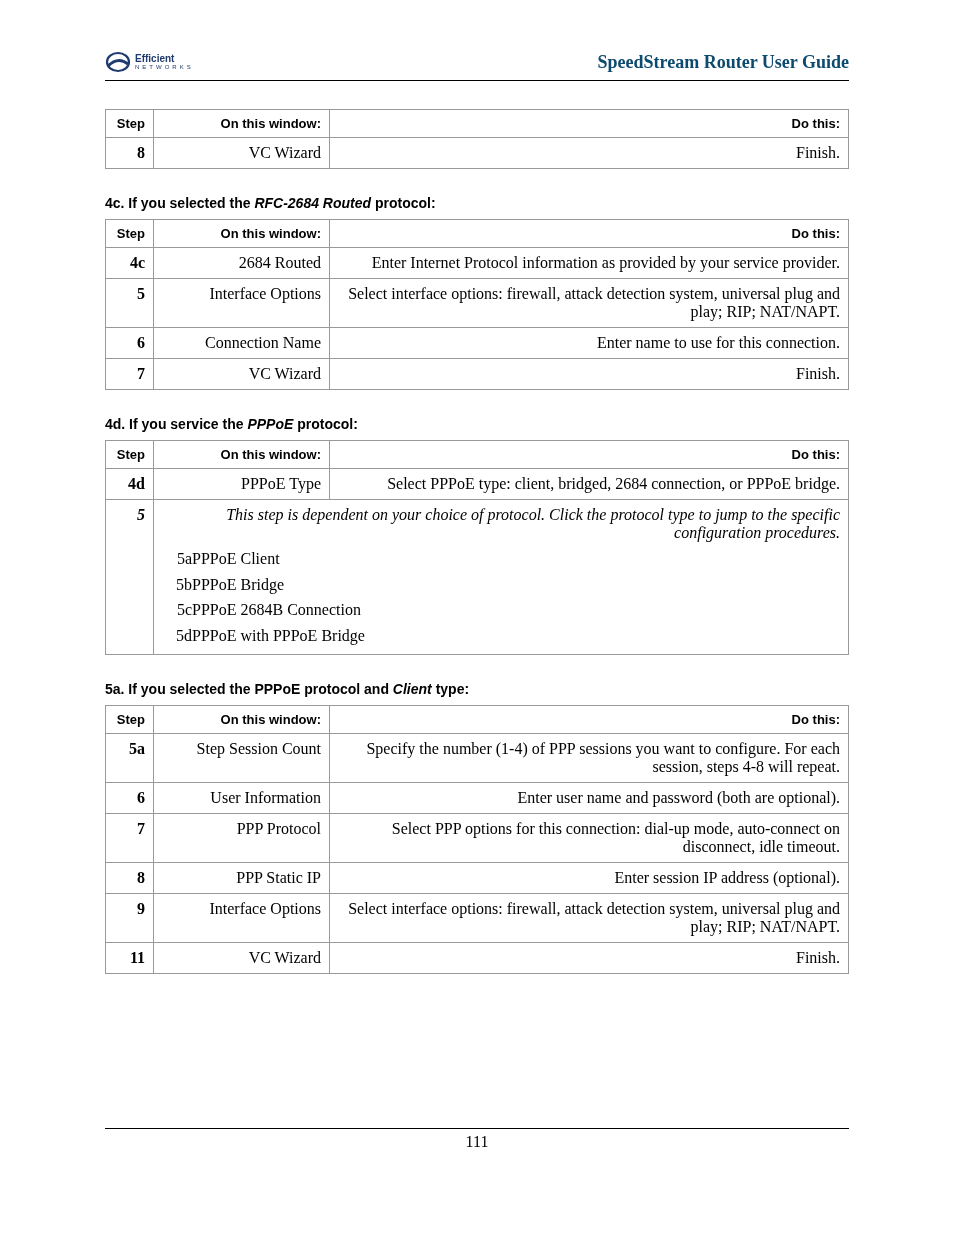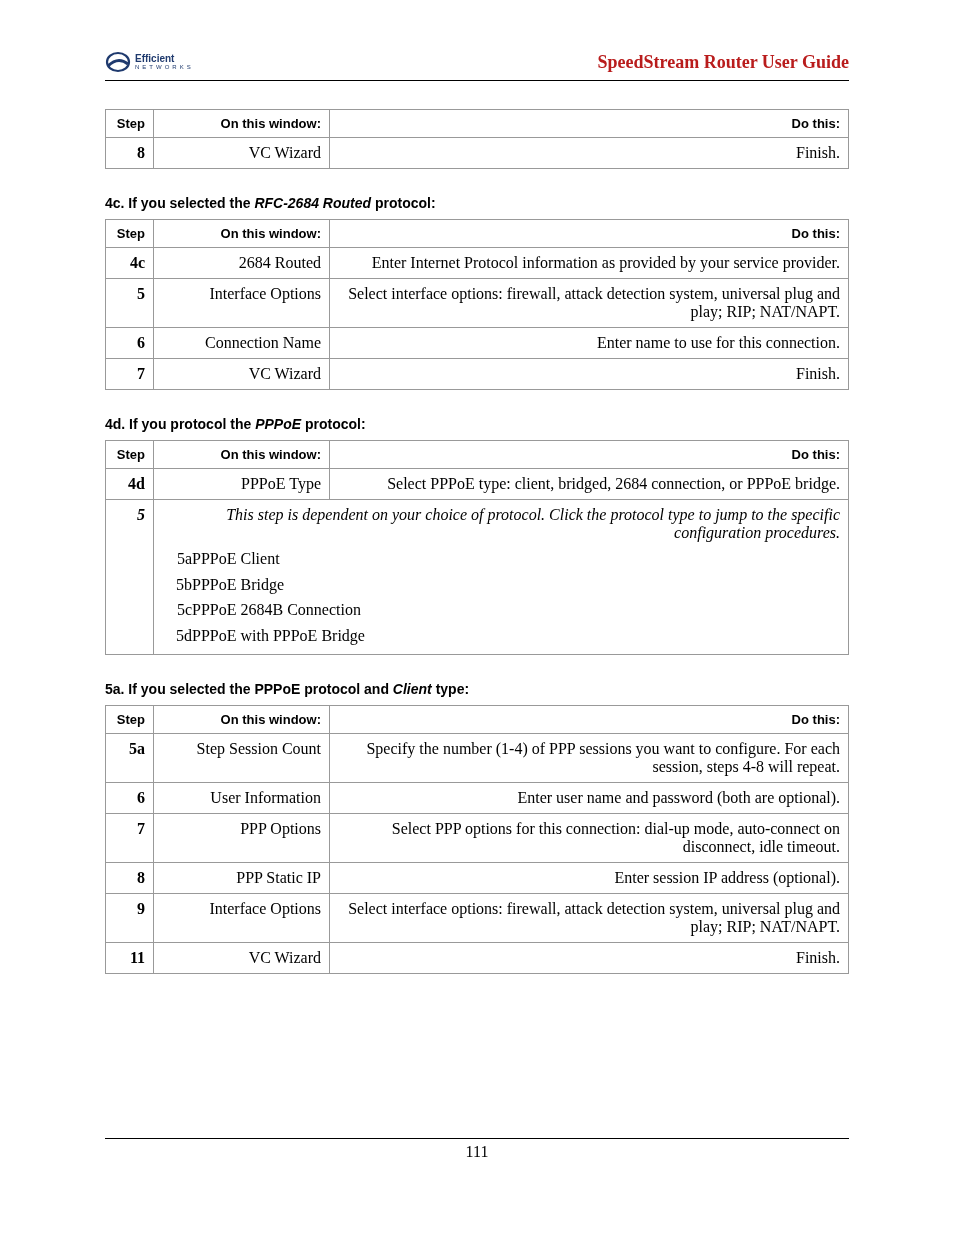--- a/index.html
+++ b/index.html
@@ -42,21 +42,21 @@
     .logo-text-bottom {
       font-family: Arial, Helvetica, sans-serif;
       font-size: 6px;
       letter-spacing: 3px;
       color: #1f3a6e;
     }
     .header-title {
       font-family: "Times New Roman", Times, serif;
       font-weight: bold;
       font-size: 18px;
-      color: #b91c1c;
+      color: #0c4a6e;
     }
     table.step-table {
       width: 100%;
       border-collapse: collapse;
       margin-bottom: 26px;
       table-layout: fixed;
     }
     table.step-table th,
     table.step-table td {
       border: 1px solid #999;
@@ -99,21 +99,21 @@
       display: flex;
       align-items: baseline;
       line-height: 1.6;
     }
     .sub-list-row .key {
       width: 30px;
       flex: 0 0 30px;
     }
     .page-number {
       position: absolute;
-      bottom: 74px;
+      bottom: 84px;
       left: 0;
       width: 100%;
       text-align: center;
       font-family: "Times New Roman", Times, serif;
       font-size: 16px;
       border-top: 1px solid #000;
       width: 744px;
       left: 105px;
       padding-top: 4px;
     }
@@ -191,21 +191,21 @@
     </tr>
     <tr>
       <td class="step-cell">7</td>
       <td>VC Wizard</td>
       <td>Finish.</td>
     </tr>
   </tbody>
     </table>
 
   <div class="section-heading">
-    <span>4d. If you protocol the </span><span class="proto">PPPoE</span><span> protocol:</span>
+    <span>4d. If you service the </span><span class="proto">PPPoE</span><span> protocol:</span>
   </div>
   <table class="step-table">
     <colgroup>
         <col class="col-step">
         <col class="col-window">
         <col>
       </colgroup>
     <tbody>
         <tr>
       <th>Step</th>
@@ -264,21 +264,21 @@
       <td>Step Session Count</td>
       <td>Specify the number (1-4) of PPP sessions you want to configure. For each session, steps 4-8 will repeat.</td>
     </tr>
     <tr>
       <td class="step-cell">6</td>
       <td>User Information</td>
       <td>Enter user name and password (both are optional).</td>
     </tr>
     <tr>
       <td class="step-cell">7</td>
-      <td>PPP Options</td>
+      <td>PPP Protocol</td>
       <td>Select PPP options for this connection: dial-up mode, auto-connect on disconnect, idle timeout.</td>
     </tr>
     <tr>
       <td class="step-cell">8</td>
       <td>PPP Static IP</td>
       <td>Enter session IP address (optional).</td>
     </tr>
     <tr>
       <td class="step-cell">9</td>
       <td>Interface Options</td>

